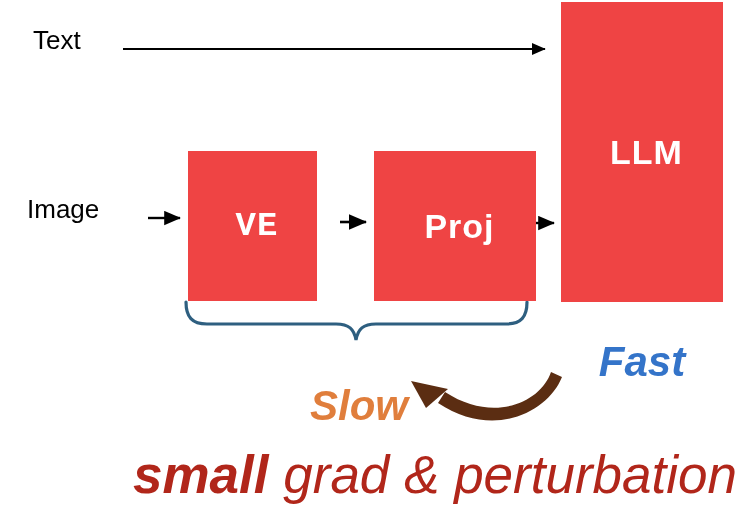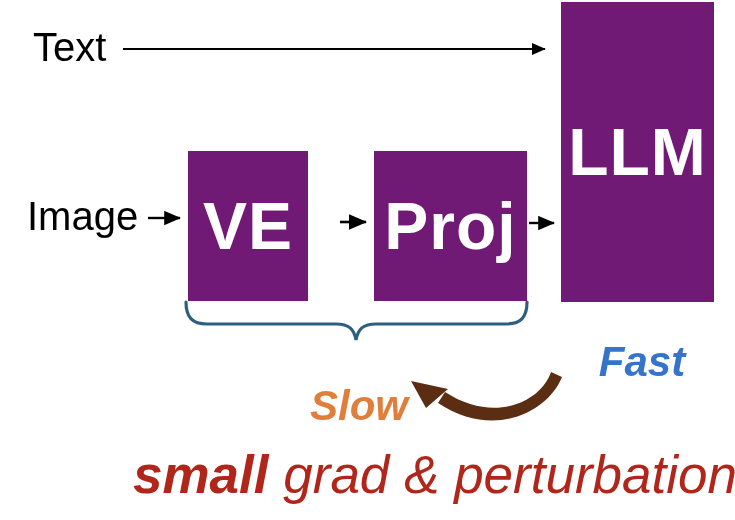--- a/index.html
+++ b/index.html
@@ -6,38 +6,39 @@
   .canvas{
     position:relative;
     width:735px;height:520px;
     background:#ffffff;
     font-family:"Liberation Sans", sans-serif;
     overflow:hidden;
   }
   .canvas svg{position:absolute;left:0;top:0;pointer-events:none;}
   .io-label{
     position:absolute;
-    font-size:40px;
+    font-size:26px;
     color:#000000;
     line-height:1;
     white-space:nowrap;
   }
   .text-label{left:33px;top:27px;}
   .image-label{left:27px;top:196px;}
   .block{
     position:absolute;
-    background:#701a75;
+    background:#ef4444;
     color:#FFFFFF;
     font-weight:bold;
-    font-size:66px;
+    font-size:34px;
     letter-spacing:1px;
     display:flex;align-items:center;justify-content:center;
     white-space:nowrap;
+    padding-left:9px;
   }
-  .block-ve{left:188px;top:151px;width:120px;height:150px;}
+  .block-ve{left:188px;top:151px;width:120px;height:150px;font-family:Liberation Mono, monospace;}
   .block-proj{left:374px;top:151px;width:153px;height:150px;}
   .block-llm{left:561px;top:2px;width:153px;height:300px;}
   .speed-label{
     position:absolute;
     font-size:42px;
     font-weight:bold;
     font-style:italic;
     line-height:1;
     white-space:nowrap;
     transform:translateX(-50%);

